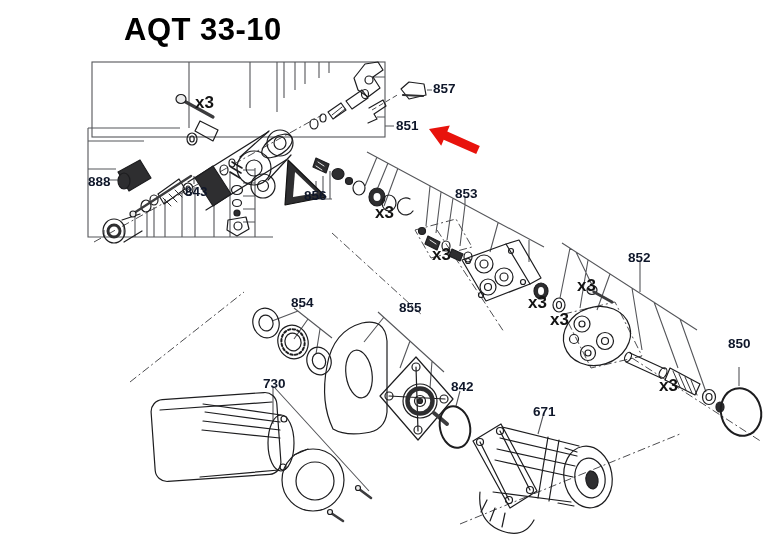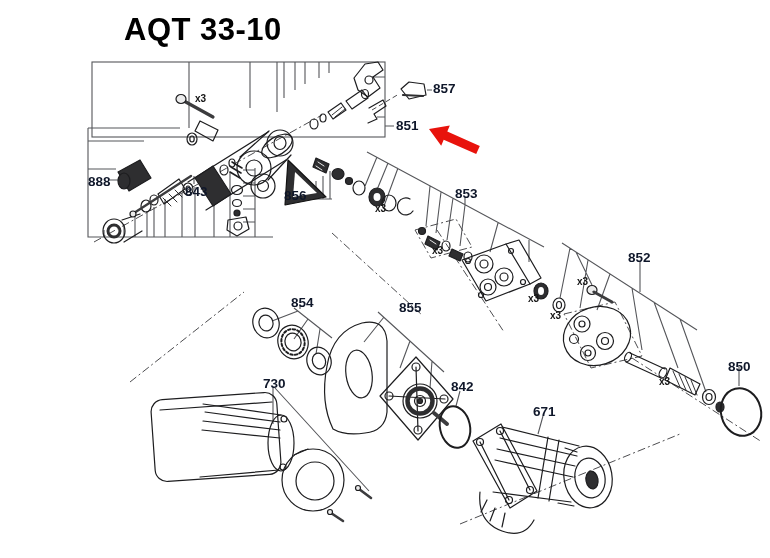--- a/index.html
+++ b/index.html
@@ -11,21 +11,21 @@
   .stage svg{position:absolute;left:0;top:0;z-index:0;}
   .title{
     position:absolute;left:92px;top:12px;z-index:2;
     font-size:31px;font-weight:700;letter-spacing:0.5px;color:#000;
   }
   .callout{
     position:absolute;z-index:2;font-size:13.5px;font-weight:700;color:#0f172a;
     line-height:1;white-space:nowrap;cursor:default;
   }
   .qty{
-    position:absolute;z-index:2;font-size:10px;font-weight:700;color:#131313;
+    position:absolute;z-index:2;font-size:17px;font-weight:700;color:#131313;
     line-height:1;white-space:nowrap;
   }
 </style>
 </head>
 <body>
 
 <div class="stage">
 
 <svg width="770" height="558" viewBox="0 0 770 558">
 
@@ -247,24 +247,24 @@
 
   <polygon points="397,129 417.8,125.6 415.3,131.6 447.8,145.9 444.2,154.1 411.7,139.8 409.2,145.8" fill="#e8130c"></polygon>
 </svg>
 
   <div class="title">AQT 33-10</div>
 
   <div class="callout" style="left:401px;top:82px">857</div>
   <div class="callout" style="left:364px;top:119px">851</div>
   <div class="callout" style="left:56px;top:175px">888</div>
   <div class="callout" style="left:153px;top:185px">843</div>
-  <div class="callout" style="left:252px;top:189px">856</div>
+  <div class="callout" style="left:272px;top:189px">856</div>
   <div class="callout" style="left:423px;top:187px">853</div>
   <div class="callout" style="left:596px;top:251px">852</div>
-  <div class="callout" style="left:696px;top:360px">850</div>
+  <div class="callout" style="left:696px;top:337px">850</div>
   <div class="callout" style="left:259px;top:296px">854</div>
   <div class="callout" style="left:367px;top:301px">855</div>
   <div class="callout" style="left:419px;top:380px">842</div>
   <div class="callout" style="left:231px;top:377px">730</div>
   <div class="callout" style="left:501px;top:405px">671</div>
 
   <div class="qty" style="left:163px;top:94px">x3</div>
   <div class="qty" style="left:343px;top:204px">x3</div>
   <div class="qty" style="left:400px;top:246px">x3</div>
   <div class="qty" style="left:496px;top:294px">x3</div>

